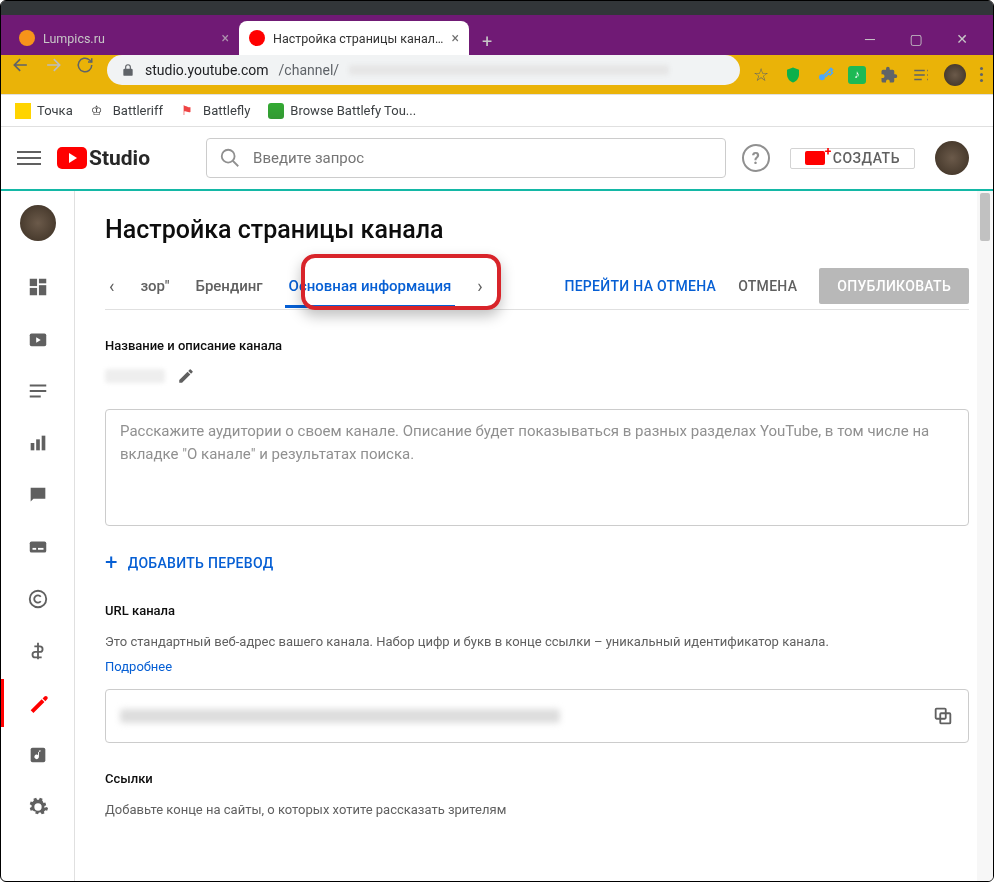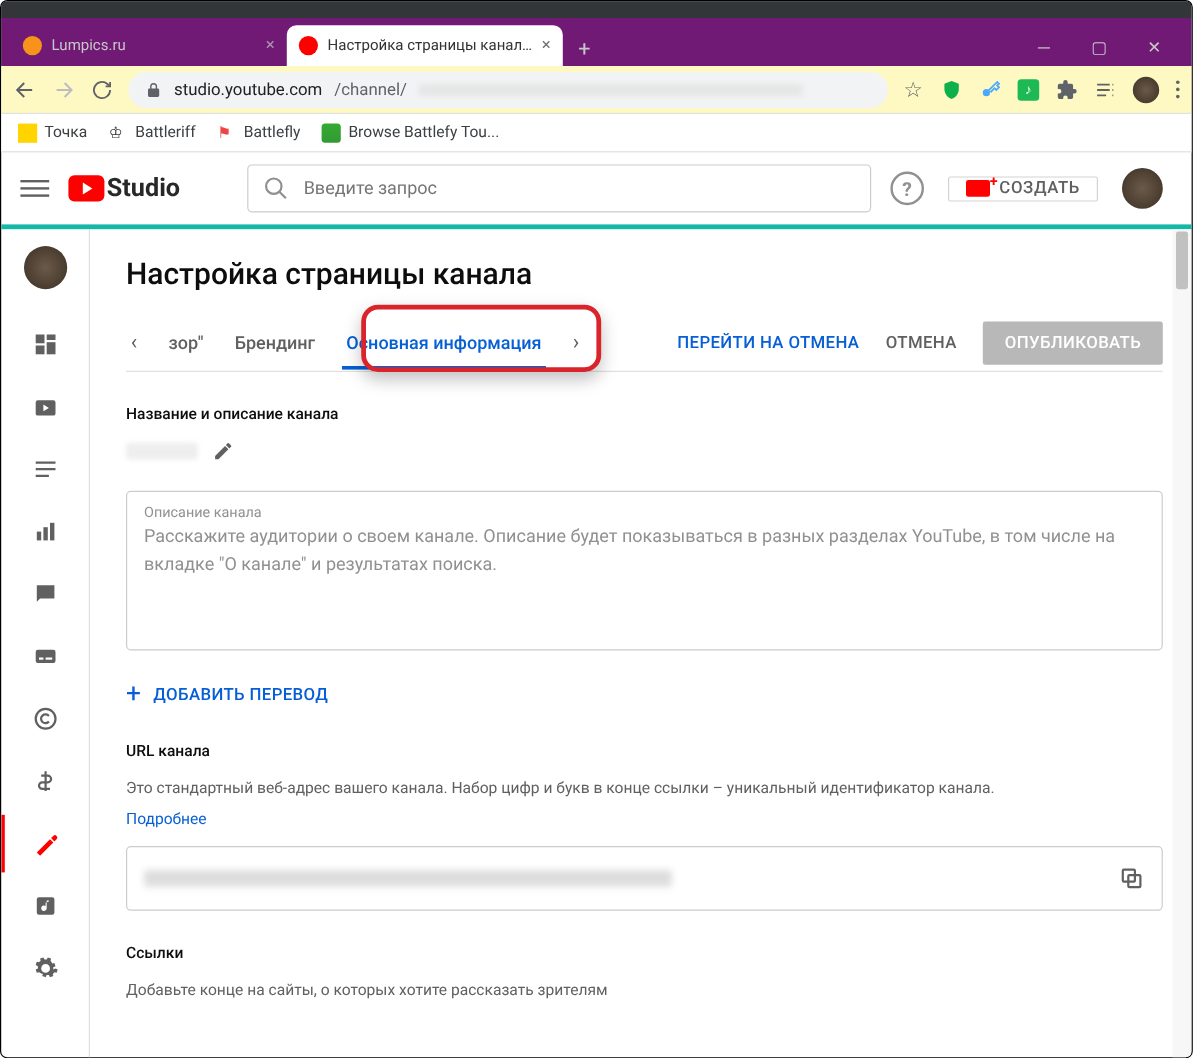--- a/index.html
+++ b/index.html
@@ -11,36 +11,36 @@
 .tabs-bar { display: flex; align-items: flex-end; height: 40px; padding: 0 8px; background: #701a75; gap: 0; }
 .tab { display: flex; align-items: center; height: 34px; padding: 0 10px; width: 230px; font-size: 12.5px; color: #c7c7c7; gap: 8px; border-radius: 8px 8px 0 0; white-space: nowrap; overflow: hidden; }
 .tab.active { background: #fff; color: #333; }
 .tab .favicon { width: 16px; height: 16px; flex-shrink: 0; border-radius: 50%; }
 .tab .label { flex: 1; overflow: hidden; text-overflow: ellipsis; }
 .tab .close-x { font-size: 14px; color: inherit; opacity: .7; }
 .new-tab-btn { width: 28px; height: 28px; display: flex; align-items: center; justify-content: center; color: #c7c7c7; font-size: 18px; margin-left: 4px; }
 .window-controls { margin-left: auto; display: flex; }
 .win-btn { width: 46px; height: 32px; display: flex; align-items: center; justify-content: center; color: #c7c7c7; font-size: 14px; }
 
-.addr-bar { display: flex; align-items: center; height: 40px; background: #fef9c3; padding: 0 10px; gap: 12px; border-bottom: 1px solid #e0e0e0; }
+.addr-bar { display: flex; height: 40px; background: #eab308; padding: 0 10px; gap: 12px; border-bottom: 1px solid #e0e0e0; }
 .nav-icon { width: 20px; height: 20px; display: flex; align-items: center; justify-content: center; color: #5f6368; }
 .nav-icon.disabled { color: #bdbdbd; }
 .url-field { flex: 1; display: flex; align-items: center; height: 30px; background: #f1f3f4; border-radius: 15px; padding: 0 14px; gap: 10px; color: #5f6368; font-size: 14px; }
 .addr-right { display: flex; align-items: center; gap: 14px; }
 .ext-icon { width: 18px; height: 18px; display: flex; align-items: center; justify-content: center; }
 .avatar-sm { width: 22px; height: 22px; border-radius: 50%; background: radial-gradient(#6b5a4a,#3a2e22); }
 .menu-dots { display: flex; flex-direction: column; gap: 3px; }
 .menu-dots span { width: 3px; height: 3px; border-radius: 50%; background: #5f6368; }
 
 .bookmarks-bar { display: flex; align-items: center; height: 32px; background: #fff; padding: 0 14px; gap: 18px; border-bottom: 1px solid #e0e0e0; font-size: 13px; color: #3c4043; }
 .bookmark { display: flex; align-items: center; gap: 6px; }
 .bm-icon { width: 16px; height: 16px; }
 
 
-.yt-header { display: flex; align-items: center; height: 64px; padding: 0 24px 0 16px; border-bottom: 4px solid #14b8a6; gap: 16px; }
+.yt-header { display: flex; align-items: center; height: 64px; padding: 0 24px 0 16px; border-bottom: 2px solid #14b8a6; gap: 16px; }
 .hamburger { width: 24px; display: flex; flex-direction: column; gap: 4px; }
 .hamburger span { height: 2px; background: #606060; }
 .yt-logo { display: flex; align-items: center; gap: 2px; font-weight: 700; font-size: 21px; color: #282828; }
 .yt-play { width: 30px; height: 22px; background: #ff0000; border-radius: 5px; display: flex; align-items: center; justify-content: center; }
 .yt-play::after { content: ""; border-left: 8px solid #fff; border-top: 5px solid transparent; border-bottom: 5px solid transparent; margin-left: 2px; }
 .yt-search { flex: 1; max-width: 640px; display: flex; align-items: center; height: 40px; border: 1px solid #ccc; border-radius: 4px; padding: 0 12px; gap: 12px; color: #909090; margin-left: 40px; }
 .yt-search input { border: none; flex: 1; font-size: 15px; outline: none; color: #606060; }
 .yt-header-right { margin-left: auto; display: flex; align-items: center; gap: 20px; }
 .help-icon { width: 28px; height: 28px; border: 2px solid #909090; border-radius: 50%; display: flex; align-items: center; justify-content: center; color: #909090; font-size: 16px; font-weight: 700; }
 .create-btn { display: flex; align-items: center; gap: 8px; height: 21px; padding: 0 14px; border: 1px solid #d3d3d3; border-radius: 2px; font-size: 14px; font-weight: 500; color: #606060; letter-spacing: .5px; }
@@ -317,21 +317,20 @@
 
     <div class="section">
       <div class="section-title">Название и описание канала</div>
       <div class="name-row">
         <span class="name-blur"></span>
         <svg viewBox="0 0 24 24" width="18" height="18" fill="#606060" class="edit-pencil">
             <path d="M3 17.25V21h3.75L17.8 9.94l-3.75-3.75L3 17.25zM20.7 7.04a1 1 0 000-1.41l-2.34-2.34a1 1 0 00-1.41 0L15 5.24l3.75 3.75 1.95-1.95z"></path>
           </svg>
       </div>
       <div class="desc-box">
-        <div class="desc-label">Описание канала</div>
         <div class="desc-placeholder">Расскажите аудитории о своем канале. Описание будет показываться в разных разделах YouTube, в том числе на вкладке "О канале" и результатах поиска.</div>
       </div>
       <div class="add-translate">
         <span class="plus">+</span>
         <span>ДОБАВИТЬ ПЕРЕВОД</span>
       </div>
     </div>
 
     <div class="section">
       <div class="section-title">URL канала</div>

